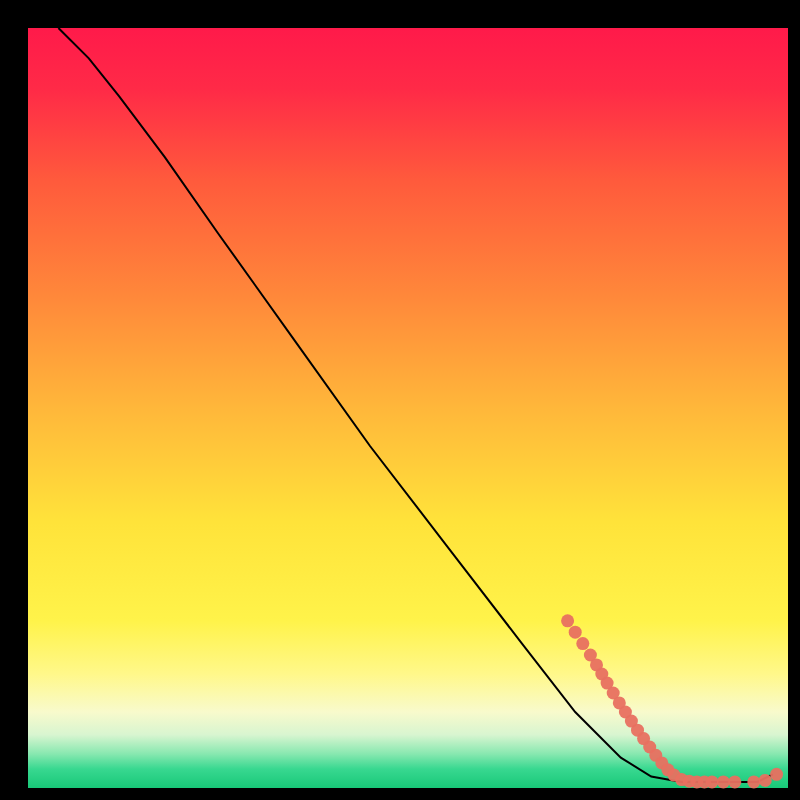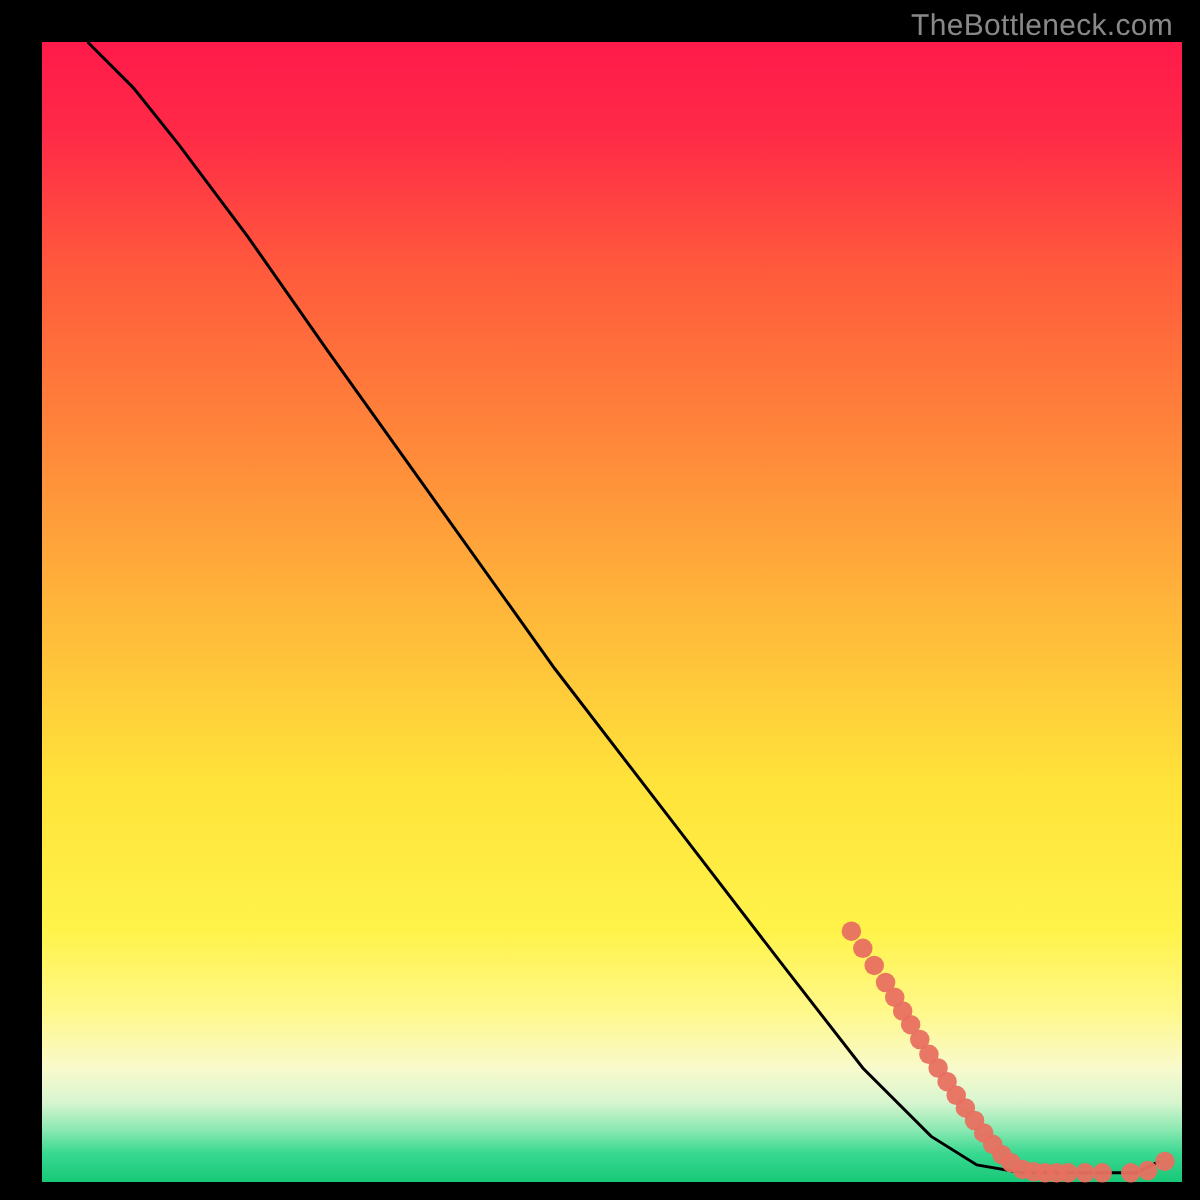--- a/index.html
+++ b/index.html
@@ -27,21 +27,20 @@
     letter-spacing: 0.2px;
   }
   svg {
     display: block;
   }
 </style>
 </head>
 <body>
 
 <div class="container">
-  <div class="watermark">TheBottleneck.com</div>
   <svg id="chart-svg" width="800" height="800">
       <defs>
         <linearGradient id="bg-grad" x1="0" y1="0" x2="0" y2="1">
           <stop offset="0%" stop-color="#ff1a4a"></stop>
           <stop offset="8%" stop-color="#ff2a47"></stop>
           <stop offset="20%" stop-color="#ff5a3c"></stop>
           <stop offset="35%" stop-color="#ff873a"></stop>
           <stop offset="50%" stop-color="#ffb73a"></stop>
           <stop offset="65%" stop-color="#ffe33a"></stop>
           <stop offset="78%" stop-color="#fff34a"></stop>

